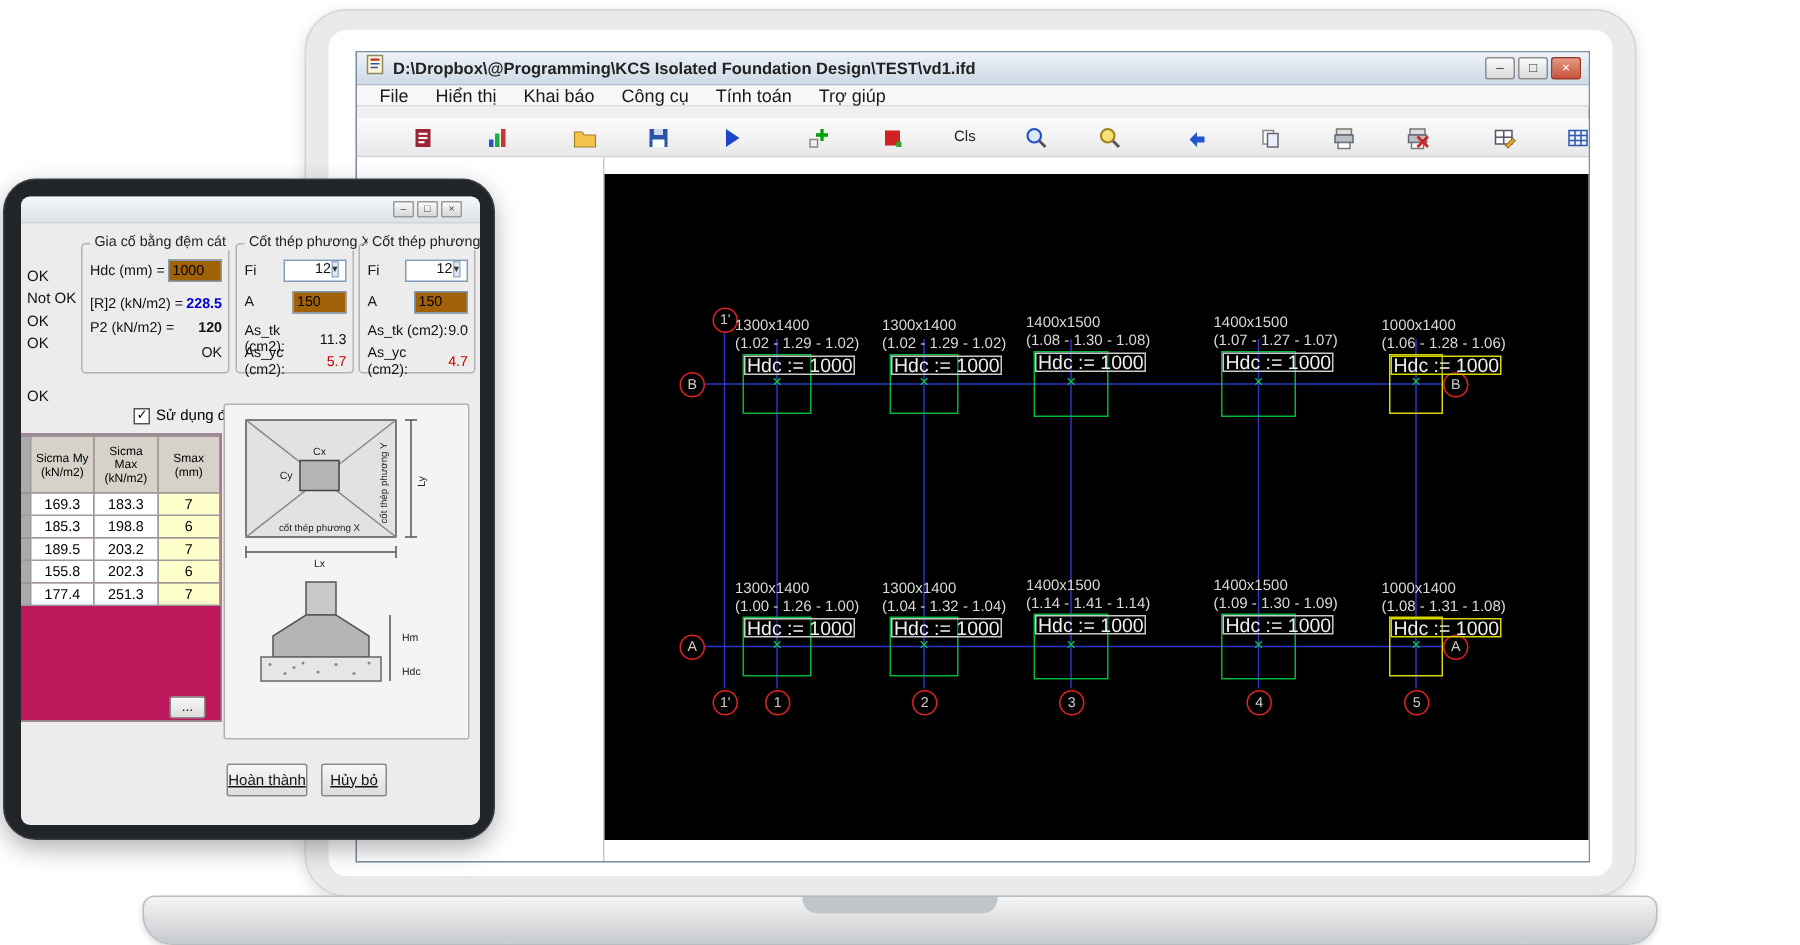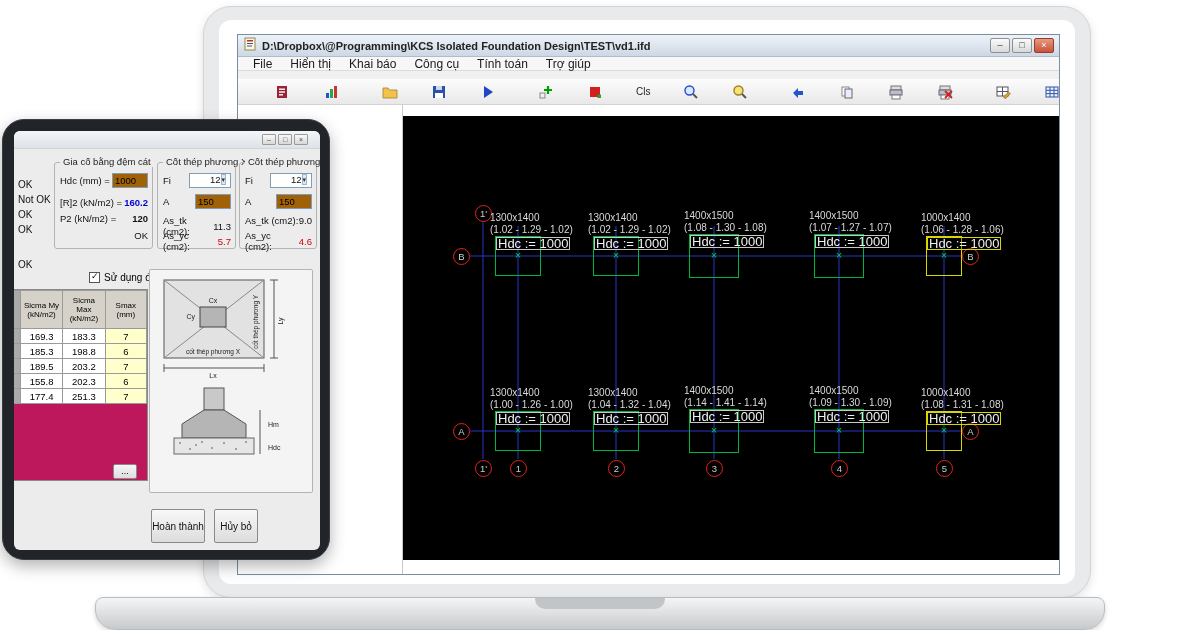--- a/index.html
+++ b/index.html
@@ -108,23 +108,23 @@
   .dgrid th.rh, .dgrid td.rh { background:#aaaaaa; width:12px; }
   .dgrid td { background:#ffffff; font-size:9.5px; text-align:center; height:15px; padding:0 1px; }
   .dgrid td.smax { background:#ffffcc; width:36px; }
   .more-btn { position:absolute; left:99px; top:333px; width:24px; height:15px;
     border:1px solid #8a8a8a; border-radius:2px; background:linear-gradient(#f7f7f7,#dddddd);
     font-size:9px; line-height:12px; text-align:center; }
 
   .diagram-grp { position:absolute; left:135px; top:138px; width:164px; height:224px;
     border:1px solid #b3b3b3; border-radius:2px; background:#f4f4f4; }
 
-  .btn { position:absolute; height:34px; border:1px solid #8a8a8a; border-radius:2px;
+  .btn { position:absolute; height:22px; border:1px solid #8a8a8a; border-radius:2px;
     background:linear-gradient(#f8f8f8,#dcdcdc); font-size:10px; color:#111;
-    display:flex; align-items:center; justify-content:center; }
+    display:flex; align-items:center; justify-content:center;text-decoration:underline; }
   .btn-finish { left:137px; top:378px; width:54px; }
   .btn-cancel { left:200px; top:378px; width:44px; }
 </style>
 </head>
 <body>
 
 <div id="stage">
 
   <div class="laptop-frame"></div>
   <div class="laptop-screen"></div>
@@ -386,21 +386,21 @@
       <div class="grp" style="left:40px;top:31px;width:99px;height:87px">
         <span class="grp-title">Gia cố bằng đệm cát</span>
         <div class="row" style="top:10px">
           <span>Hdc (mm) =</span>
           <span class="spacer"></span>
           <input class="tb" readonly="" value="1000" style="">
         </div>
         <div class="row" style="top:34px">
           <span>[R]2 (kN/m2) =</span>
           <span class="spacer"></span>
-          <span class="val-blue">160.2</span>
+          <span class="val-blue">228.5</span>
         </div>
         <div class="row" style="top:50px">
           <span>P2 (kN/m2) =</span>
           <span class="spacer"></span>
           <span class="val-bold">120</span>
         </div>
         <div class="row" style="top:67px;justify-content:flex-end">
           <span>OK</span>
         </div>
       </div>
@@ -448,21 +448,21 @@
           <input class="tb" readonly="" value="150" style="">
         </div>
         <div class="row" style="top:52px">
           <span>As_tk (cm2):</span>
           <span class="spacer"></span>
           <span>9.0</span>
         </div>
         <div class="row" style="top:67px">
           <span>As_yc (cm2):</span>
           <span class="spacer"></span>
-          <span class="val-red">4.6</span>
+          <span class="val-red">4.7</span>
         </div>
       </div>
 
       <div class="chk-row">
         <span class="chk"></span>
         <span>Sử dụng đệm cát</span>
       </div>
 
       <div class="dgrid">
         <table>

